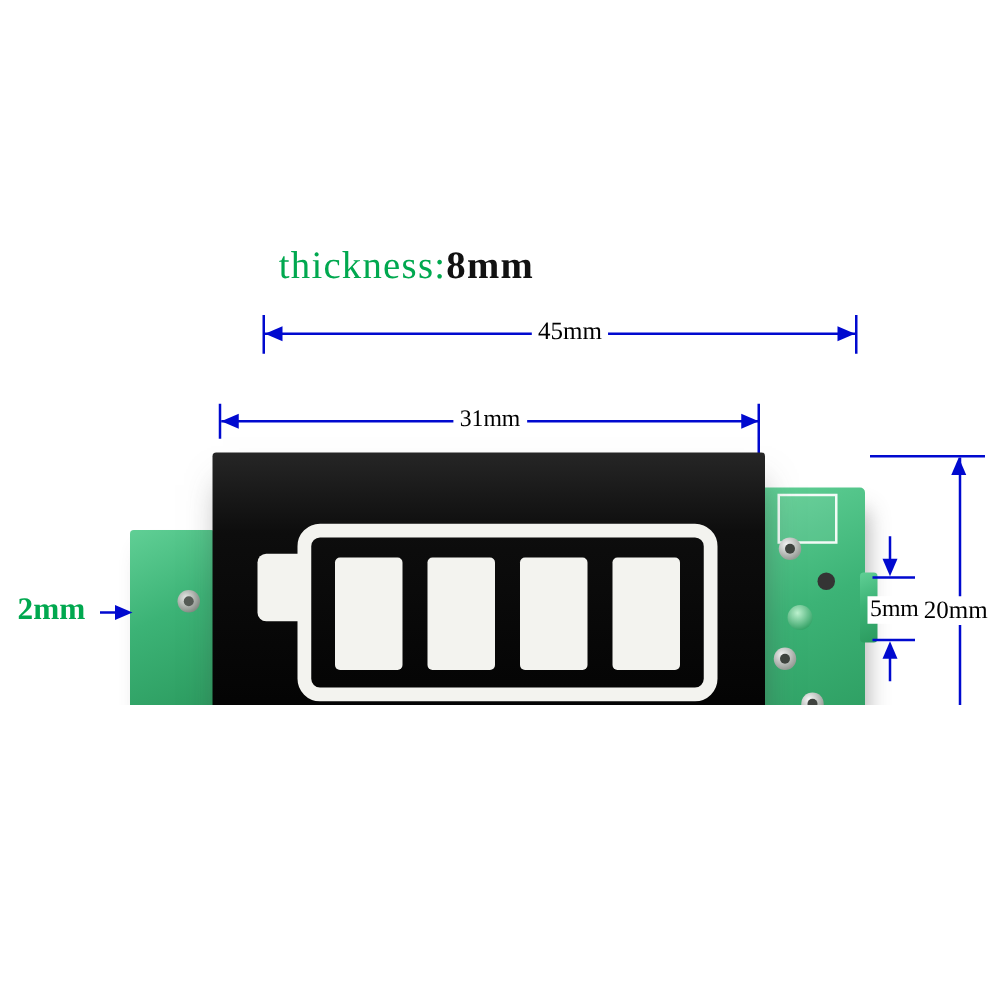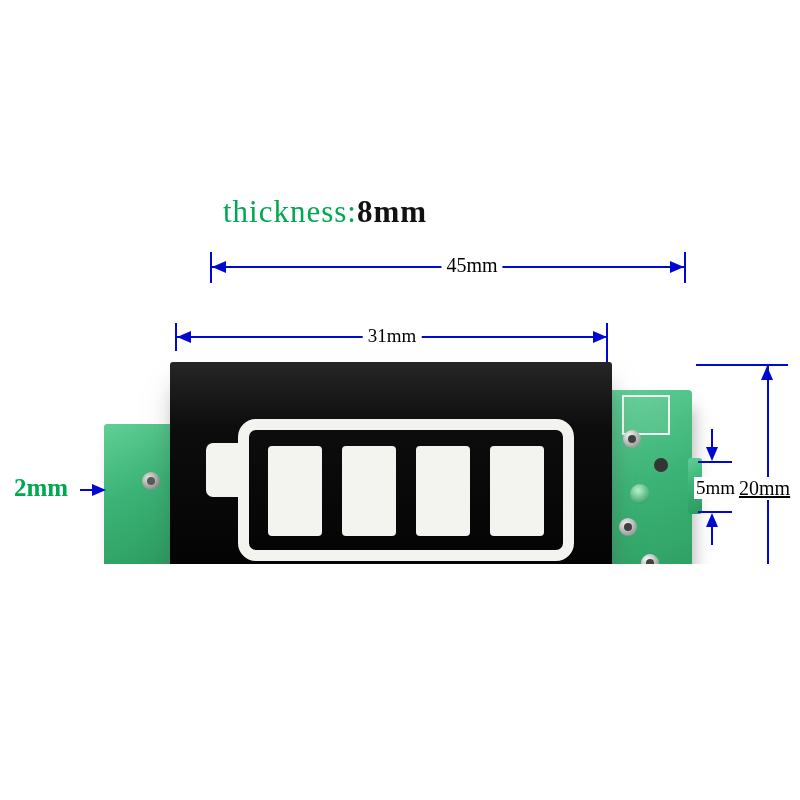--- a/index.html
+++ b/index.html
@@ -49,21 +49,21 @@
   <div class="title" style="left:223px;top:194px;">
     <span class="t-green">thickness:</span><span class="t-black">8mm</span>
   </div>
 
   <div>
     <div class="dline" style="left:210px;top:252px;width:2px;height:31px;"></div>
     <div class="dline" style="left:684px;top:252px;width:2px;height:31px;"></div>
     <div class="dline" style="left:212px;top:266px;width:472px;height:2px;"></div>
     <div class="arr arr-l" style="left:212px;top:261px;"></div>
     <div class="arr arr-r" style="left:670px;top:261px;"></div>
-    <div class="dlabel centered" style="left:472px;top:254px;">45mm</div>
+    <div class="dlabel centered" style="left:456px;top:254px;">45mm</div>
   </div>
 
   <div>
     <div class="dline" style="left:175px;top:323px;width:2px;height:28px;"></div>
     <div class="dline" style="left:606px;top:323px;width:2px;height:41px;"></div>
     <div class="dline" style="left:177px;top:336px;width:430px;height:2px;"></div>
     <div class="arr arr-l" style="left:177px;top:331px;"></div>
     <div class="arr arr-r" style="left:593px;top:331px;"></div>
     <div class="dlabel centered" style="left:392px;top:325px;font-size:19px;">31mm</div>
   </div>
@@ -101,21 +101,21 @@
     <div class="dline" style="left:80px;top:489px;width:16px;height:2px;"></div>
     <div class="arr arr-r" style="left:92px;top:484px;"></div>
   </div>
 
   <div>
     <div class="dline" style="left:696px;top:364px;width:92px;height:2px;"></div>
     <div class="dline" style="left:696px;top:599px;width:92px;height:2px;"></div>
     <div class="dline" style="left:767px;top:366px;width:2px;height:234px;"></div>
     <div class="arr arr-u" style="left:761px;top:366px;"></div>
     <div class="arr arr-d" style="left:761px;top:585px;"></div>
-    <div class="dlabel" style="left:734px;top:477px;text-decoration:underline;">20mm</div>
+    <div class="dlabel" style="left:734px;top:477px;">20mm</div>
   </div>
 
   <div>
     <div class="dline" style="left:698px;top:461px;width:34px;height:2px;"></div>
     <div class="dline" style="left:698px;top:511px;width:34px;height:2px;"></div>
     <div class="dline" style="left:711px;top:429px;width:2px;height:20px;"></div>
     <div class="arr arr-d" style="left:706px;top:447px;"></div>
     <div class="dline" style="left:711px;top:525px;width:2px;height:20px;"></div>
     <div class="arr arr-u" style="left:706px;top:513px;"></div>
     <div class="dlabel" style="left:694px;top:477px;font-size:19px;padding:0 2px;">5mm</div>

